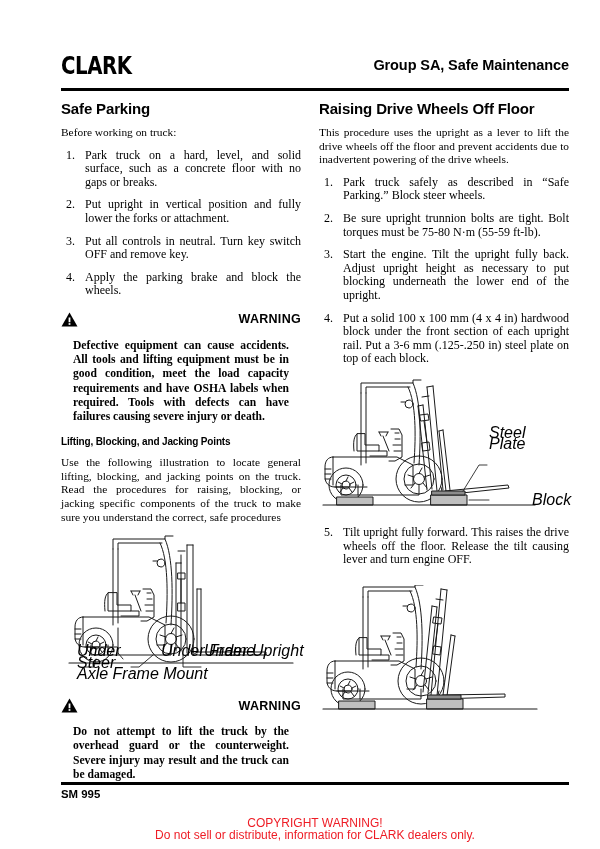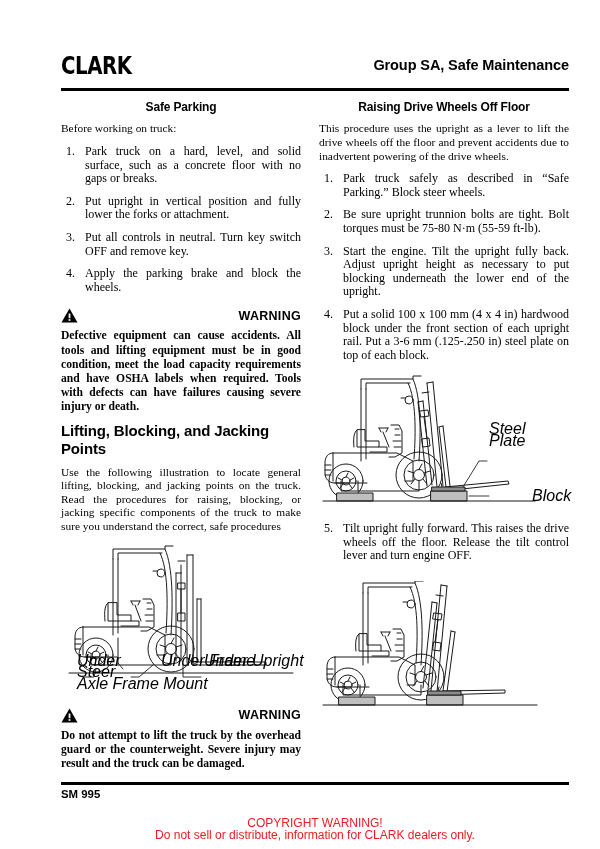--- a/index.html
+++ b/index.html
@@ -69,22 +69,22 @@
     position: absolute;
     top: 100px;
     width: 240px;
   }
   .col-left  { left: 46px; }
   .col-right { left: 304px; width: 250px; }
 
   h2.section {
     font-family: "Liberation Sans", sans-serif;
     font-weight: 700;
-    font-size: 12px;
-    text-align: center;
+    font-size: 15px;
+    text-align: left;
     margin: 0 0 8px 0;
     letter-spacing: -0.15px;
     line-height: 1.2;
   }
   h2.section.left-align { text-align: left; }
 
   p.body {
     font-family: "Liberation Serif", serif;
     font-size: 11.4px;
     line-height: 13.6px;
@@ -140,21 +140,21 @@
     font-weight: 700;
     font-size: 12.5px;
     letter-spacing: 0.3px;
   }
   .warning-text {
     font-family: "Liberation Serif", serif;
     font-weight: 700;
     font-size: 11.6px;
     line-height: 14.2px;
     text-align: justify;
-    margin: 0;
+    margin: 12px;
   }
 
   
   .figure { position: relative; }
   .figure svg { display: block; }
   .fig-label {
     position: absolute;
     font-family: "Liberation Sans", sans-serif;
     font-size: 16px;
     line-height: 11.5px;
@@ -228,21 +228,21 @@
         <svg class="warn-tri" viewBox="0 0 34 30">
           <path d="M17 1 L33 29 L1 29 Z" fill="#000"></path>
           <rect x="15.2" y="11" width="3.6" height="9.5" fill="#fff"></rect>
           <rect x="15.2" y="22.3" width="3.6" height="3.4" fill="#fff"></rect>
         </svg>
         <span class="warning-label">WARNING</span>
       </div>
       <p class="warning-text">Defective equipment can cause accidents. All tools and lifting equipment must be in good condition, meet the load capacity requirements and have OSHA labels when required. Tools with defects can have failures causing severe injury or death.</p>
     </div>
 
-    <h2 class="section left-align" style="margin-top:7px; font-size:15px;">Lifting, Blocking, and Jacking Points</h2>
+    <h2 class="section left-align" style="margin-top:7px; font-size:10px;">Lifting, Blocking, and Jacking Points</h2>
 
     <p class="body" style="margin-top:7px;">Use the following illustration to locate general lifting, blocking, and jacking points on the truck. Read the procedures for raising, blocking, or jacking specific components of the truck to make sure you understand the correct, safe procedures</p>
 
     <div class="figure" style="height:155px; margin-top:6px;">
       <svg width="240" height="155" viewBox="0 0 240 155">
         <g fill="none" stroke="#1a1a1a" stroke-width="1" stroke-linejoin="round" stroke-linecap="round">
 
           <path d="M52 16 L52 6 L104 6 L104 3 L112 3"></path>
           <path d="M57 16 L57 10 L101 10"></path>
           <path d="M52 16 L52 92"></path>
@@ -425,21 +425,21 @@
           <path d="M144 112 L160 86 L168 86" stroke-width="0.85"></path>
           <path d="M150 121 L170 121" stroke-width="0.85"></path>
         </g>
       </svg>
       <div class="fig-label" style="left:170px; top:48px;">Steel
 Plate</div>
       <div class="fig-label" style="left:173px; top:115px;padding-left:40px;">Block</div>
     </div>
 
     <ol class="steps" style="margin-top:12px; counter-reset: stepnum 4;">
-      <li>Tilt upright fully forward. This raises the drive wheels off the floor. Release the tilt control lever and turn engine OFF.</li>
+      <li>Tilt upright fully forward. This raises the drive wheels off the floor. Release the tilt causing lever and turn engine OFF.</li>
     </ol>
 
     <div class="figure" style="height:125px; margin-top:18px;">
       <svg width="250" height="125" viewBox="0 0 250 125">
         <g fill="none" stroke="#1a1a1a" stroke-width="1" stroke-linejoin="round" stroke-linecap="round">
 
           <path d="M44 12 L44 2 L96 2 L96 0 L104 0"></path>
           <path d="M49 12 L49 6 L93 6"></path>
           <path d="M44 12 L44 84"></path>
           <path d="M49 12 L49 82"></path>

